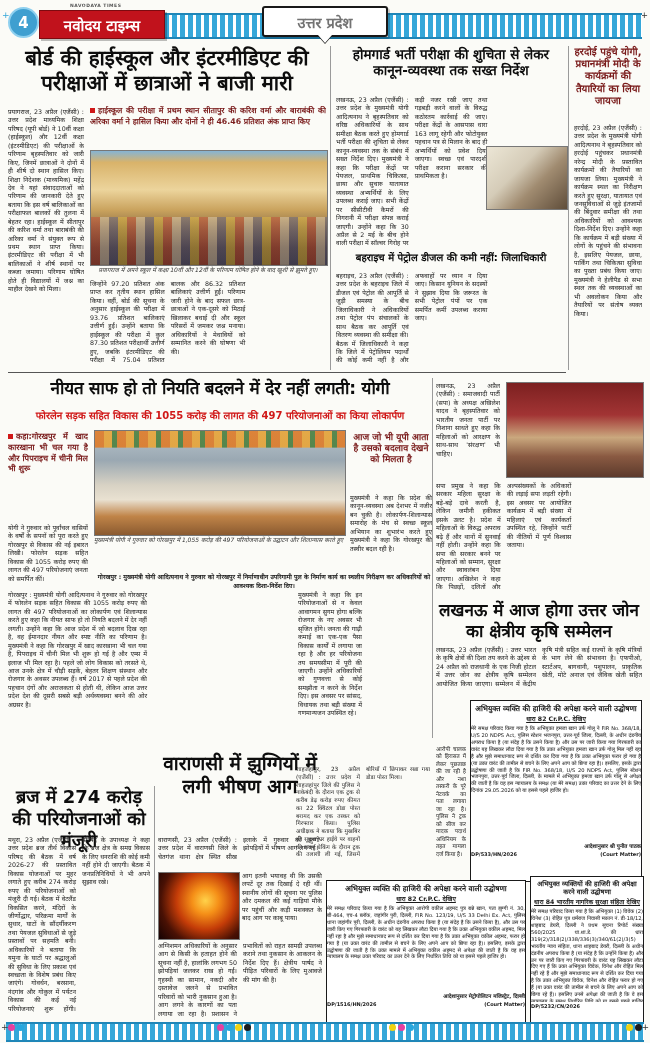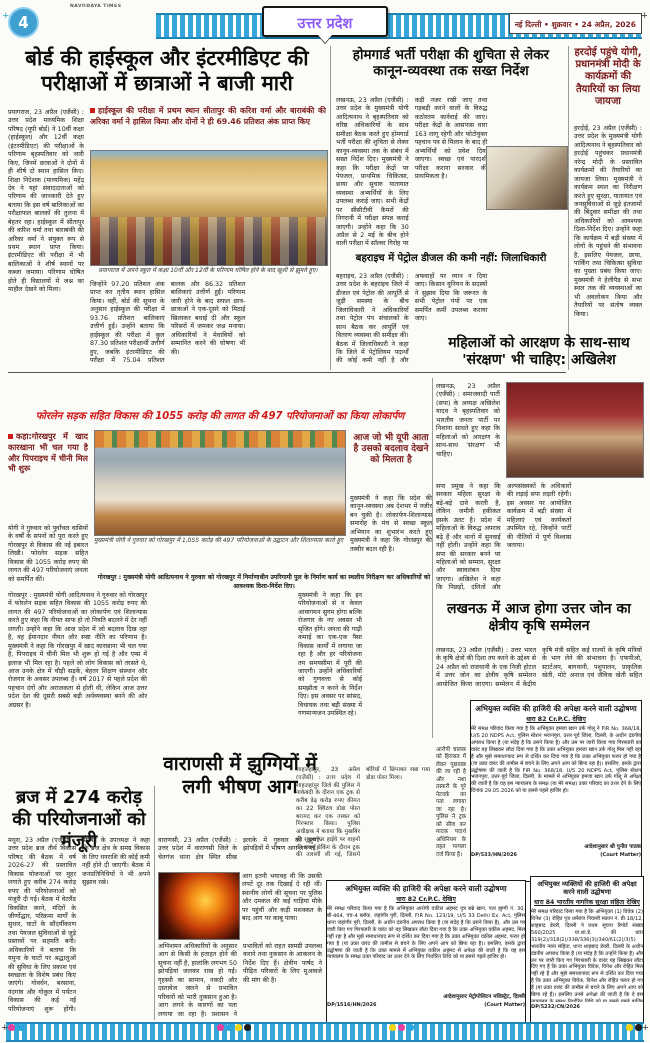--- a/index.html
+++ b/index.html
@@ -14,38 +14,38 @@
   .pageno{position:absolute;left:2px;top:5px;width:27px;height:27px;border-radius:50%;
           background:#3f9fd0;border:2px solid #8fd0ef;color:#fff;font-weight:bold;font-size:15px;
           display:flex;align-items:center;justify-content:center;}
   .brand-small{position:absolute;left:64px;top:1px;font-size:4.5px;color:#555;letter-spacing:.5px;font-weight:bold;}
   .logo-box{position:absolute;left:33px;top:8px;width:124px;height:27px;background:#c1121c;
             border:1px solid #7d0a10;color:#fff;font-weight:bold;font-size:15px;
             display:flex;align-items:center;justify-content:center;box-shadow:2px 2px 0 rgba(0,0,0,.25);}
   .edition{position:absolute;left:50%;transform:translateX(-50%);top:4px;width:122px;height:27px;
            background:#fff;border:2px solid #181818;border-radius:3px;z-index:3;
            display:flex;align-items:center;justify-content:center;
-           color:#8b5cf6;font-weight:bold;font-size:14.5px;box-shadow:2px 2px 0 rgba(0,0,0,.2);}
+           color:#737373;font-weight:bold;font-size:14.5px;box-shadow:2px 2px 0 rgba(0,0,0,.2);}
   .edition-notch{position:absolute;left:50%;transform:translateX(-50%);top:33px;z-index:3;
            width:0;height:0;border-left:7px solid transparent;border-right:7px solid transparent;border-top:8px solid #ffffff;
            filter:drop-shadow(0 1px 0 #181818);}
   .datebox{position:absolute;right:2px;top:11px;height:19px;background:#fff;border:1px solid #444;z-index:2;
            display:flex;align-items:center;padding:0 5px;color:#7a1c1c;font-weight:bold;font-size:7.5px;white-space:nowrap;}
   .plus{position:absolute;font-size:9px;color:#333;}
   .plus.cyan{color:#35a7d9;}
   
   .content{position:absolute;top:46px;left:8px;width:634px;height:974px;}
   .h-xl{font-weight:bold;text-align:center;line-height:1.22;color:#0d0d0d;}
   .nowrap{white-space:nowrap;overflow:hidden;}
   .body{font-size:6.3px;line-height:1.34;text-align:justify;color:#222;overflow:hidden;column-fill:auto;}
   .cols2{column-count:2;column-gap:6px;}
   .cols3{column-count:3;column-gap:6px;}
   .cap{font-size:6px;font-style:italic;color:#333;text-align:center;overflow:hidden;white-space:nowrap;}
   .maroon{color:#7a1c1c;}
-  .red{color:#d01818;font-style:italic;}
+  .red{color:#d01818;}
   .subnote{font-size:7.8px;font-weight:bold;line-height:1.35;text-align:justify;overflow:hidden;}
   .bullet{display:inline-block;width:5px;height:5px;background:#d01818;margin-right:3px;}
   .photo{border:1px solid #777;overflow:hidden;}
   .rule-v{position:absolute;width:0;border-left:1px solid #9a9a9a;}
   .rule-h{position:absolute;height:0;border-top:1px solid #555;}
   
   .ph-students{background:
      repeating-linear-gradient(90deg,rgba(210,40,40,.30) 0 9px,rgba(255,255,255,.28) 9px 18px,rgba(40,70,170,.28) 18px 27px,rgba(250,210,60,.32) 27px 36px) 0 100%/100% 42% no-repeat,
      linear-gradient(180deg,#86b4d4 0%,#d9b36a 10%,#ecd49c 34%,#c9a25d 52%,#8d6f46 68%,#5c452f 85%,#473626 100%);}
   .ph-writing{background:linear-gradient(135deg,#ece6d6 0%,#d5ccb8 38%,#a08b70 62%,#5f4d3a 100%);}
@@ -72,66 +72,66 @@
 <body>
 
 <div class="page">
 
   <div class="topbar">
     <span class="plus cyan" style="left:-4px;top:8px;">+</span>
     <span class="plus" style="right:-4px;top:8px;">+</span>
     <div class="top-stripes stripes"></div>
     <div class="pageno">4</div>
     <div class="brand-small">NAVODAYA TIMES</div>
+    <div class="logo-box">नवोदय टाइम्स</div>
     <div class="edition">उत्तर प्रदेश</div>
     <div class="edition-notch"></div>
-    <div class="datebox">नई दिल्ली • शुक्रवार • 24 अप्रैल, 2026</div>
   </div>
 
   <div class="content">
 
     <div class="rule-v" style="left:322px;top:0;height:324px;"></div>
     <div class="rule-v" style="left:560px;top:0;height:324px;"></div>
     <div class="rule-h" style="left:0;top:326px;width:558px;"></div>
     <div class="rule-v" style="left:424px;top:332px;height:360px;"></div>
     <div class="rule-v" style="left:146px;top:740px;height:234px;"></div>
 
     <div class="abs h-xl" style="left:0;top:0;width:318px;height:58px;font-size:20.5px;">बोर्ड की हाईस्कूल और इंटरमीडिएट की परीक्षाओं में छात्राओं ने बाजी मारी</div>
     <div class="abs body" style="left:0;top:62px;width:76px;height:260px;">प्रयागराज, 23 अप्रैल (एजैंसी) : उत्तर प्रदेश माध्यमिक शिक्षा परिषद (यूपी बोर्ड) ने 10वीं कक्षा (हाईस्कूल) और 12वीं कक्षा (इंटरमीडिएट) की परीक्षाओं के परिणाम बृहस्पतिवार को जारी किए, जिनमें छात्राओं ने दोनों में ही शीर्ष दो स्थान हासिल किए। शिक्षा निदेशक (माध्यमिक) महेंद्र देव ने यहां संवाददाताओं को परिणाम की जानकारी देते हुए बताया कि इस वर्ष बालिकाओं का परीक्षाफल बालकों की तुलना में बेहतर रहा। हाईस्कूल में सीतापुर की करिश वर्मा तथा बाराबंकी की अरिका वर्मा ने संयुक्त रूप से प्रथम स्थान प्राप्त किया। इंटरमीडिएट की परीक्षा में भी बालिकाओं ने शीर्ष स्थानों पर कब्जा जमाया। परिणाम घोषित होते ही विद्यालयों में जश्न का माहौल देखने को मिला।</div>
-    <div class="abs subnote maroon" style="left:82px;top:60px;width:236px;height:42px;"><span class="bullet"></span><span>हाईस्कूल की परीक्षा में प्रथम स्थान सीतापुर की करिश वर्मा और बाराबंकी की अरिका वर्मा ने हासिल किया और दोनों ने ही 69.46 प्रतिशत अंक प्राप्त किए</span></div>
+    <div class="abs subnote maroon" style="left:82px;top:60px;width:236px;height:42px;"><span class="bullet"></span><span>हाईस्कूल की परीक्षा में प्रथम स्थान सीतापुर की करिश वर्मा और बाराबंकी की अरिका वर्मा ने हासिल किया और दोनों ने ही 46.46 प्रतिशत अंक प्राप्त किए</span></div>
     <div class="abs photo ph-students" style="left:82px;top:104px;width:236px;height:114px;"></div>
     <div class="abs cap" style="left:82px;top:220px;width:236px;">प्रयागराज में अपने स्कूल में कक्षा 10वीं और 12वीं के परिणाम घोषित होने के बाद खुशी से झूमते हुए।</div>
     <div class="abs body cols3" style="left:82px;top:234px;width:236px;height:88px;">जिन्होंने 97.20 प्रतिशत अंक प्राप्त कर तृतीय स्थान हासिल किया। वहीं, बोर्ड की सूचना के अनुसार हाईस्कूल की परीक्षा में 93.76 प्रतिशत बालिकाएं उत्तीर्ण हुईं। उन्होंने बताया कि हाईस्कूल की परीक्षा में कुल 87.30 प्रतिशत परीक्षार्थी उत्तीर्ण हुए, जबकि इंटरमीडिएट की परीक्षा में 75.04 प्रतिशत बालक और 86.32 प्रतिशत बालिकाएं उत्तीर्ण हुईं। परिणाम जारी होने के बाद सफल छात्र-छात्राओं ने एक-दूसरे को मिठाई खिलाकर बधाई दी और स्कूल परिसरों में जमकर जश्न मनाया। अधिकारियों ने मेधावियों को सम्मानित करने की घोषणा भी की।</div>
 
     <div class="abs h-xl" style="left:328px;top:0;width:230px;height:46px;font-size:13.5px;">होमगार्ड भर्ती परीक्षा की शुचिता से लेकर कानून-व्यवस्था तक सख्त निर्देश</div>
     <div class="abs body cols3" style="left:328px;top:50px;width:230px;height:152px;">लखनऊ, 23 अप्रैल (एजैंसी) : उत्तर प्रदेश के मुख्यमंत्री योगी आदित्यनाथ ने बृहस्पतिवार को वरिष्ठ अधिकारियों के साथ समीक्षा बैठक करते हुए होमगार्ड भर्ती परीक्षा की शुचिता से लेकर कानून-व्यवस्था तक के संबंध में सख्त निर्देश दिए। मुख्यमंत्री ने कहा कि परीक्षा केंद्रों पर पेयजल, प्राथमिक चिकित्सा, छाया और सुचारु यातायात व्यवस्था अभ्यर्थियों के लिए उपलब्ध कराई जाए। सभी केंद्रों पर सीसीटीवी कैमरों की निगरानी में परीक्षा संपन्न कराई जाएगी। उन्होंने कहा कि 30 अप्रैल से 2 मई के बीच होने वाली परीक्षा में सॉल्वर गिरोह पर कड़ी नजर रखी जाए तथा गड़बड़ी करने वालों के विरुद्ध कठोरतम कार्रवाई की जाए। परीक्षा केंद्रों के आसपास धारा 163 लागू रहेगी और फोटोयुक्त पहचान पत्र से मिलान के बाद ही अभ्यर्थियों को प्रवेश दिया जाएगा। स्वच्छ एवं पारदर्शी परीक्षा कराना सरकार की प्राथमिकता है।</div>
     <div class="abs photo ph-writing" style="left:478px;top:100px;width:80px;height:62px;"></div>
     <div class="abs h-xl nowrap" style="left:328px;top:206px;width:230px;height:17px;font-size:10px;">बहराइच में पेट्रोल डीजल की कमी नहीं: जिलाधिकारी</div>
     <div class="abs body cols3" style="left:328px;top:226px;width:230px;height:96px;">बहराइच, 23 अप्रैल (एजैंसी) : उत्तर प्रदेश के बहराइच जिले में डीजल एवं पेट्रोल की आपूर्ति से जुड़ी समस्या के बीच जिलाधिकारी ने अधिकारियों तथा पेट्रोल पंप संचालकों के साथ बैठक कर आपूर्ति एवं वितरण व्यवस्था की समीक्षा की। बैठक में जिलाधिकारी ने कहा कि जिले में पेट्रोलियम पदार्थों की कोई कमी नहीं है और अफवाहों पर ध्यान न दिया जाए। किसान यूनियन के सदस्यों ने सुझाव दिया कि जरूरत के सभी पेट्रोल पंपों पर एक समर्पित कर्मी उपलब्ध कराया जाए।</div>
 
     <div class="abs h-xl maroon" style="left:566px;top:0;width:68px;height:74px;font-size:10px;">हरदोई पहुंचे योगी, प्रधानमंत्री मोदी के कार्यक्रमों की तैयारियों का लिया जायजा</div>
     <div class="abs body" style="left:566px;top:78px;width:68px;height:244px;">हरदोई, 23 अप्रैल (एजैंसी) : उत्तर प्रदेश के मुख्यमंत्री योगी आदित्यनाथ ने बृहस्पतिवार को हरदोई पहुंचकर प्रधानमंत्री नरेन्द्र मोदी के प्रस्तावित कार्यक्रमों की तैयारियों का जायजा लिया। मुख्यमंत्री ने कार्यक्रम स्थल का निरीक्षण करते हुए सुरक्षा, यातायात एवं जनसुविधाओं से जुड़े इंतजामों की बिंदुवार समीक्षा की तथा अधिकारियों को आवश्यक दिशा-निर्देश दिए। उन्होंने कहा कि कार्यक्रम में बड़ी संख्या में लोगों के पहुंचने की संभावना है, इसलिए पेयजल, छाया, पार्किंग तथा चिकित्सा सुविधा का पुख्ता प्रबंध किया जाए। मुख्यमंत्री ने हेलीपैड से सभा स्थल तक की व्यवस्थाओं का भी अवलोकन किया और तैयारियों पर संतोष व्यक्त किया।</div>
 
+    <div class="abs h-xl nowrap" style="left:0;top:332px;width:424px;height:30px;font-size:17px;letter-spacing:-0.2px;">नीयत साफ हो तो नियति बदलने में देर नहीं लगती: योगी</div>
     <div class="abs h-xl red nowrap" style="left:0;top:364px;width:424px;height:15px;font-size:10px;">फोरलेन सड़क सहित विकास की 1055 करोड़ की लागत की 497 परियोजनाओं का किया लोकार्पण</div>
     <div class="abs subnote maroon" style="left:0;top:386px;width:80px;height:90px;font-size:8px;"><span class="bullet"></span><span>कहा:गोरखपुर में खाद कारखाना भी चल गया है और पिपराइच में चीनी मिल भी शुरू</span></div>
     <div class="abs body" style="left:0;top:478px;width:80px;height:58px;">योगी ने गुरुवार को पूर्वांचल वासियों के वर्षों के सपनों को पूरा करते हुए गोरखपुर से विकास की नई इबारत लिखी। फोरलेन सड़क सहित विकास की 1055 करोड़ रुपए की लागत की 497 परियोजनाएं जनता को समर्पित कीं।</div>
     <div class="abs photo ph-yogi" style="left:86px;top:384px;width:250px;height:104px;"></div>
     <div class="abs cap" style="left:86px;top:490px;width:250px;">मुख्यमंत्री योगी ने गुरुवार को गोरखपुर में 1,055 करोड़ की 497 परियोजनाओं के उद्घाटन और शिलान्यास करते हुए।</div>
     <div class="abs h-xl maroon" style="left:342px;top:386px;width:82px;height:58px;font-size:9px;">आज जो भी यूपी आता है उसको बदलाव देखने को मिलता है</div>
     <div class="abs body" style="left:342px;top:448px;width:82px;height:88px;">मुख्यमंत्री ने कहा कि प्रदेश की कानून-व्यवस्था अब देशभर में नजीर बन चुकी है। लोकार्पण-शिलान्यास समारोह के मंच से स्वच्छ स्कूल अभियान का शुभारंभ करते हुए मुख्यमंत्री ने कहा कि गोरखपुर की तस्वीर बदल रही है।</div>
     <div class="abs" style="left:88px;top:526px;width:336px;height:16px;font-size:6.2px;font-weight:bold;text-align:center;overflow:hidden;">गोरखपुर : मुख्यमंत्री योगी आदित्यनाथ ने गुरुवार को गोरखपुर में निर्माणाधीन उपरिगामी पुल के निर्माण कार्य का स्थलीय निरीक्षण कर अधिकारियों को आवश्यक दिशा-निर्देश दिए।</div>
     <div class="abs body cols2" style="left:0;top:545px;width:284px;height:190px;">गोरखपुर : मुख्यमंत्री योगी आदित्यनाथ ने गुरुवार को गोरखपुर में फोरलेन सड़क सहित विकास की 1055 करोड़ रुपए की लागत की 497 परियोजनाओं का लोकार्पण एवं शिलान्यास करते हुए कहा कि नीयत साफ हो तो नियति बदलने में देर नहीं लगती। उन्होंने कहा कि आज प्रदेश में जो बदलाव दिख रहा है, वह ईमानदार नीयत और स्पष्ट नीति का परिणाम है। मुख्यमंत्री ने कहा कि गोरखपुर में खाद कारखाना भी चल गया है, पिपराइच में चीनी मिल भी शुरू हो गई है और एम्स में इलाज भी मिल रहा है। पहले जो लोग विकास को तरसते थे, आज उनके क्षेत्र में चौड़ी सड़कें, बेहतर शिक्षण संस्थान और रोजगार के अवसर उपलब्ध हैं। वर्ष 2017 से पहले प्रदेश की पहचान दंगों और अराजकता से होती थी, लेकिन आज उत्तर प्रदेश देश की दूसरी सबसे बड़ी अर्थव्यवस्था बनने की ओर अग्रसर है।</div>
     <div class="abs body cols2" style="left:290px;top:545px;width:134px;height:148px;">मुख्यमंत्री ने कहा कि इन परियोजनाओं से न केवल आवागमन सुगम होगा बल्कि रोजगार के नए अवसर भी सृजित होंगे। जनता की गाढ़ी कमाई का एक-एक पैसा विकास कार्यों में लगाया जा रहा है और हर परियोजना तय समयसीमा में पूरी की जाएगी। उन्होंने अधिकारियों को गुणवत्ता से कोई समझौता न करने के निर्देश दिए। इस अवसर पर सांसद, विधायक तथा बड़ी संख्या में गणमान्यजन उपस्थित रहे।</div>
 
-    <div class="abs h-xl" style="left:428px;top:288px;width:206px;height:44px;font-size:14px;">महिलाओं को आरक्षण के साथ-साथ 'संरक्षण' भी चाहिए: अखिलेश</div>
     <div class="abs body" style="left:428px;top:336px;width:64px;height:96px;">लखनऊ, 23 अप्रैल (एजैंसी) : समाजवादी पार्टी (सपा) के अध्यक्ष अखिलेश यादव ने बृहस्पतिवार को भारतीय जनता पार्टी पर निशाना साधते हुए कहा कि महिलाओं को आरक्षण के साथ-साथ 'संरक्षण' भी चाहिए।</div>
     <div class="abs photo ph-akhilesh" style="left:498px;top:336px;width:136px;height:94px;"></div>
     <div class="abs body cols3" style="left:428px;top:436px;width:206px;height:114px;">सपा प्रमुख ने कहा कि सरकार महिला सुरक्षा के बड़े-बड़े दावे करती है, लेकिन जमीनी हकीकत इसके उलट है। प्रदेश में महिलाओं के विरुद्ध अपराध बढ़े हैं और थानों में सुनवाई नहीं होती। उन्होंने कहा कि सपा की सरकार बनने पर महिलाओं को सम्मान, सुरक्षा और स्वावलंबन दिया जाएगा। अखिलेश ने कहा कि पिछड़ों, दलितों और अल्पसंख्यकों के अधिकारों की लड़ाई सपा लड़ती रहेगी। इस अवसर पर आयोजित कार्यक्रम में बड़ी संख्या में महिलाएं एवं कार्यकर्ता उपस्थित रहे, जिन्होंने पार्टी की नीतियों में पूर्ण विश्वास जताया।</div>
 
-    <div class="abs h-xl" style="left:428px;top:554px;width:206px;height:44px;font-size:14px;">लखनऊ में आज होगा उत्तर जोन का क्षेत्रीय कृषि सम्मेलन</div>
+    <div class="abs h-xl" style="left:428px;top:554px;width:206px;height:44px;font-size:17px;">लखनऊ में आज होगा उत्तर जोन का क्षेत्रीय कृषि सम्मेलन</div>
     <div class="abs body cols2" style="left:428px;top:600px;width:206px;height:50px;">लखनऊ, 23 अप्रैल (एजैंसी) : उत्तर भारत के कृषि क्षेत्रों की दिशा तय करने के उद्देश्य से 24 अप्रैल को राजधानी के एक निजी होटल में उत्तर जोन का क्षेत्रीय कृषि सम्मेलन आयोजित किया जाएगा। सम्मेलन में केंद्रीय कृषि मंत्री सहित कई राज्यों के कृषि मंत्रियों के भाग लेने की संभावना है। एफपीओ, स्टार्टअप, बागवानी, पशुपालन, प्राकृतिक खेती, मोटे अनाज एवं जैविक खेती सहित कई अहम विषयों पर चर्चा और समीक्षा की जाएगी।</div>
 
     <div class="abs ad" style="left:462px;top:654px;width:170px;height:174px;">
       <div class="ad-title">अभियुक्त व्यक्ति की हाजिरी की अपेक्षा करने वाली उद्घोषणा</div>
       <div class="ad-sec">धारा 82 Cr.P.C. देखिए</div>
       <div class="ad-body" style="height:118px;">मेरे समक्ष परिवाद किया गया है कि अभियुक्त हमजा खान उर्फ गोलू ने FIR No. 368/18, U/S 20 NDPS Act, पुलिस स्टेशन भजनपुरा, उत्तर-पूर्व जिला, दिल्ली, के अधीन दंडनीय अपराध किया है (या संदेह है कि उसने किया है) और उस पर जारी किया गया गिरफ्तारी का वारंट यह लिखकर लौटा दिया गया है कि उक्त अभियुक्त हमजा खान उर्फ गोलू मिल नहीं रहा है और मुझे समाधानप्रद रूप से दर्शित कर दिया गया है कि उक्त अभियुक्त फरार हो गया है (या उक्त वारंट की तामील से बचने के लिए अपने आप को छिपा रहा है)। इसलिए, इसके द्वारा उद्घोषणा की जाती है कि FIR No. 368/18, U/S 20 NDPS Act, पुलिस स्टेशन भजनपुरा, उत्तर-पूर्व जिला, दिल्ली, के मामले में अभियुक्त हमजा खान उर्फ गोलू से अपेक्षा की जाती है कि वह इस न्यायालय के समक्ष (या मेरे समक्ष) उक्त परिवाद का उत्तर देने के लिए दिनांक 29.05.2026 को या इससे पहले हाजिर हो।</div>
       <div class="ad-sign"><span>आदेशानुसार</span> <span>श्री पुनीत पाठक</span></div>
       <div class="ad-codes">
           <span>DP/533/HN/2026</span>
           <span>(Court Matter)</span>

